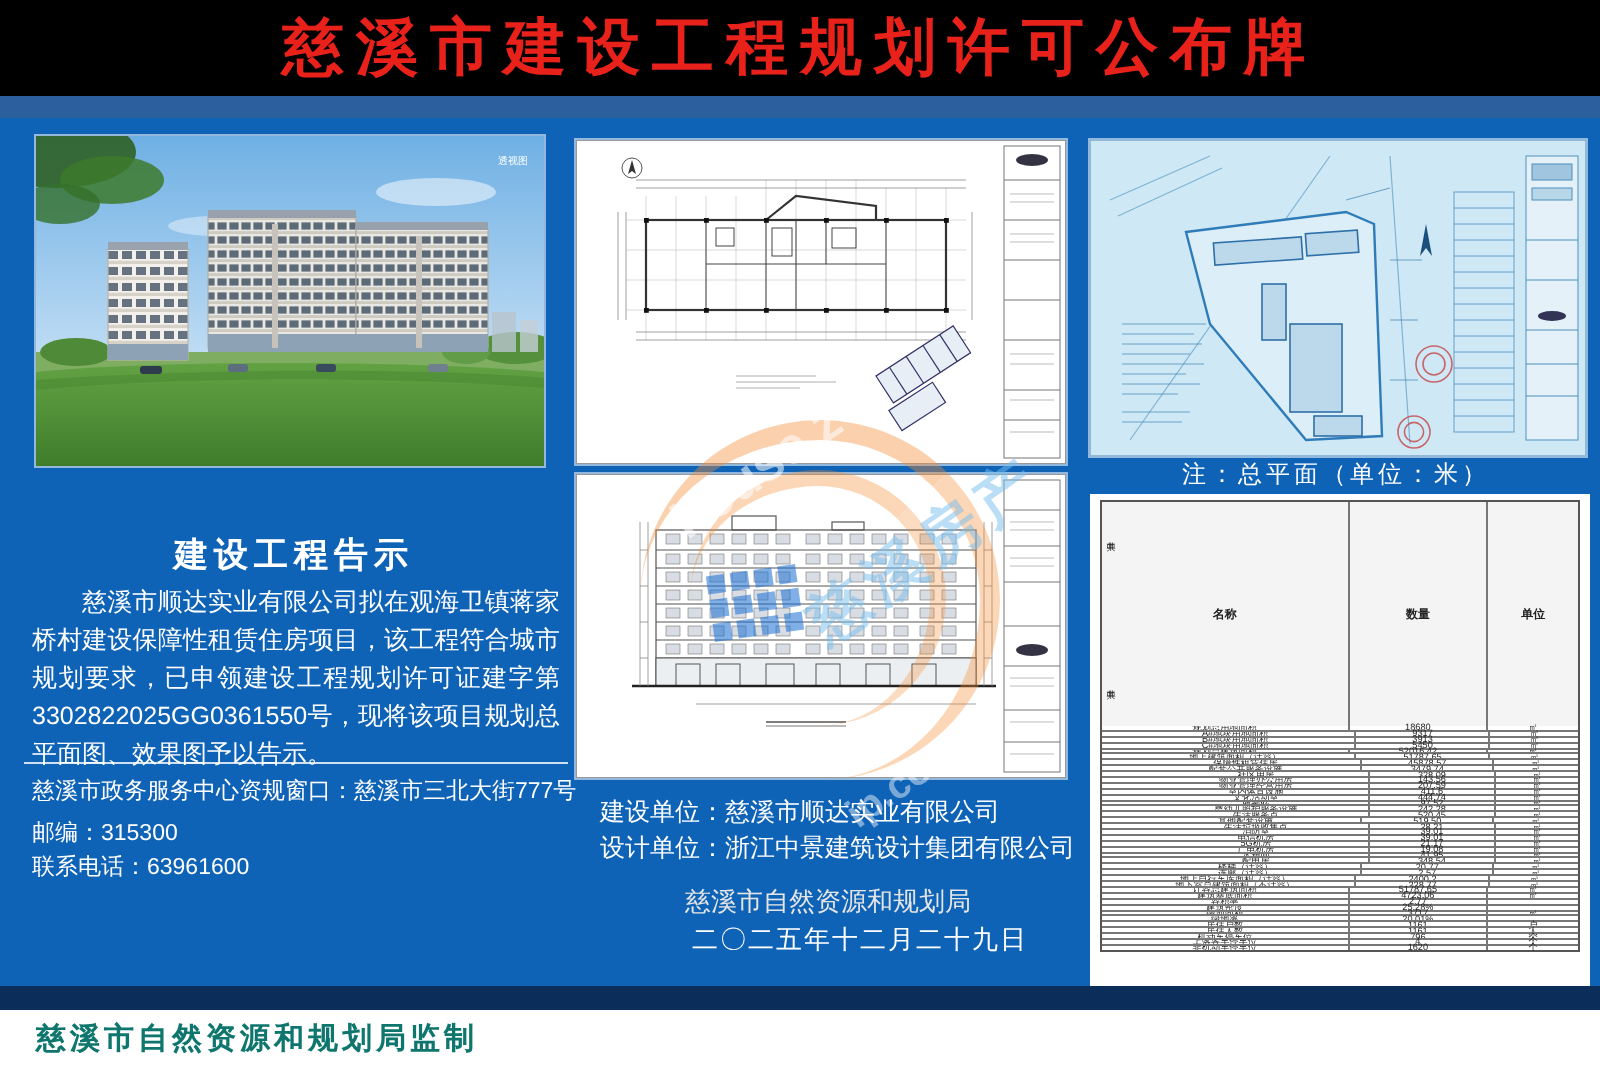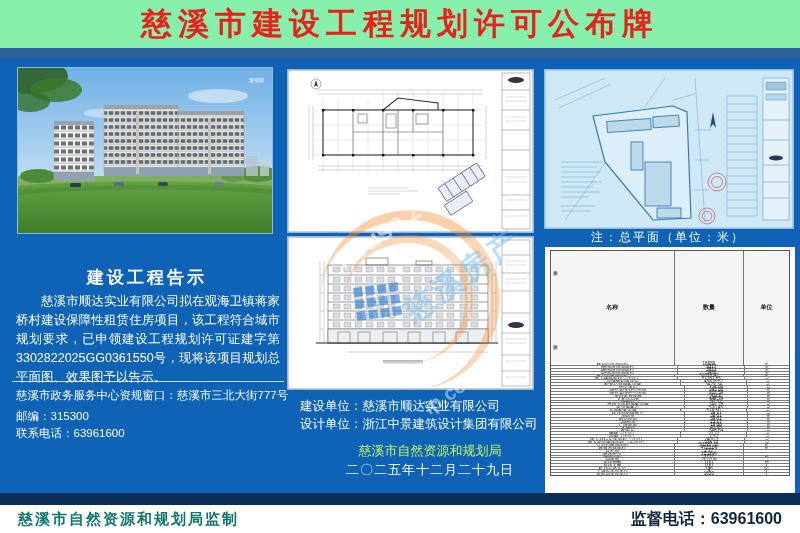--- a/index.html
+++ b/index.html
@@ -1,20 +1,20 @@
 <!DOCTYPE html>
 <html><head>
 <meta charset="utf-8">
 <style>
   html,body{margin:0;padding:0;}
   body{font-family:"Liberation Sans",sans-serif;}
   #board{position:relative;width:800px;height:533px;background:#0e63b7;overflow:hidden;}
 
   
-  .banner{position:absolute;left:0;top:0;width:800px;height:48px;background:#86efac;display:flex;align-items:center;justify-content:center;}
+  .banner{position:absolute;left:0;top:0;width:800px;height:48px;background:#000000;display:flex;align-items:center;justify-content:center;}
   .banner h1{margin:0;font-family:"DejaVu Serif",serif;font-size:31px;font-weight:bold;color:#e8211b;letter-spacing:6px;}
   .banner-shadow{position:absolute;left:0;top:48px;width:800px;height:11px;background:#2b5f9e;}
 
   
   .footer-dark{position:absolute;left:0;top:493px;width:800px;height:12px;background:#0a2d5a;}
   .footer{position:absolute;left:0;top:505px;width:800px;height:28px;background:#ffffff;display:flex;align-items:center;justify-content:space-between;padding:0 18px;box-sizing:border-box;}
   .footer-left{font-family:"DejaVu Serif",serif;font-size:15px;font-weight:bold;color:#0f766e;letter-spacing:2px;}
   .footer-right{font-size:16px;font-weight:bold;color:#10243e;}
 
   
@@ -26,21 +26,21 @@
   #render-caption{left:14px;top:241px;width:266px;font-size:13px;letter-spacing:3px;}
   #notice-title{position:absolute;left:14px;top:266px;width:266px;text-align:center;color:#fff;font-size:17px;font-weight:bold;letter-spacing:3px;}
   #notice-body{position:absolute;left:16px;top:292px;width:264px;color:#fff;font-size:12.5px;line-height:19px;text-align:justify;text-indent:2em;font-weight:400;}
   #left-divider{position:absolute;left:12px;top:381px;width:272px;height:1px;background:rgba(255,255,255,.8);}
   .contact{position:absolute;left:16px;color:#fff;font-size:11.5px;font-weight:500;}
   #contact1{top:388px;} #contact2{top:409px;} #contact3{top:426px;}
 
   
   .mid-line{position:absolute;color:#fff;font-size:12.5px;font-weight:500;}
   #builder{left:300px;top:398px;} #designer{left:300px;top:416px;}
-  #agency{position:absolute;left:330px;top:442px;width:200px;text-align:center;color:#bef264;font-size:13px;font-weight:500;}
+  #agency{position:absolute;left:314px;top:442px;width:200px;text-align:center;color:#e5e5e5;font-size:13px;font-weight:500;}
   #issue-date{position:absolute;left:330px;top:461px;width:200px;text-align:center;color:#fff;font-size:13px;font-weight:500;letter-spacing:1px;}
 
   
   #siteplan-caption{left:540px;top:229px;width:256px;font-size:12px;letter-spacing:2px;}
   #tech-box{position:absolute;left:545px;top:247px;width:250px;height:246px;background:#fff;box-sizing:border-box;padding:3px 5px 4px;}
   #tech-title{text-align:center;font-size:13px;font-weight:bold;color:#111;letter-spacing:1px;line-height:15px;}
   #tech-table{position:relative;border:1px solid #555;height:224px;display:flex;flex-direction:column;}
   .t-row{display:flex;flex:1;min-height:0;border-top:0.5px solid #777;}
   .t-row:first-child{border-top:none;}
   .t-head{font-weight:bold;background:#f4f4f4;}
@@ -740,16 +740,15 @@
         <i></i>
     </div>
     <span class="wm-text" style="left:30px;top:70px;font-size:26px;color:rgba(255,255,255,.55);">house.z</span>
     <span class="wm-text" style="left:120px;top:230px;font-size:20px;color:rgba(255,255,255,.45);">ip.com</span>
     <span class="wm-text" style="left:95px;top:105px;font-size:30px;color:rgba(120,190,240,.5);letter-spacing:4px;">慈溪房产</span>
   </div>
 
   <div class="footer-dark"></div>
   <div class="footer">
     <span class="footer-left">慈溪市自然资源和规划局监制</span>
-    <span class="footer-right">监督电话：63961600</span>
   </div>
 
 </div>
 
 </body></html>

